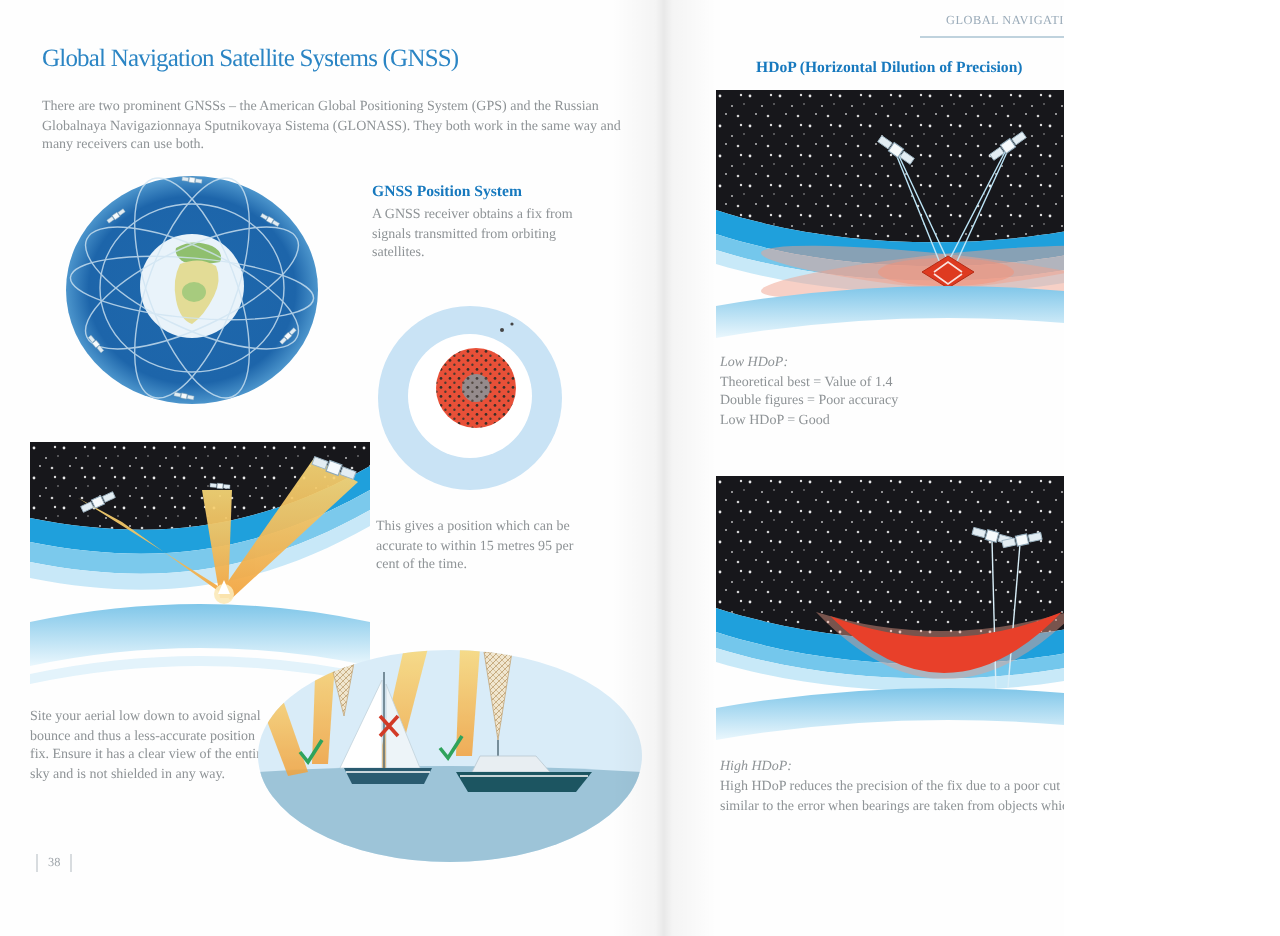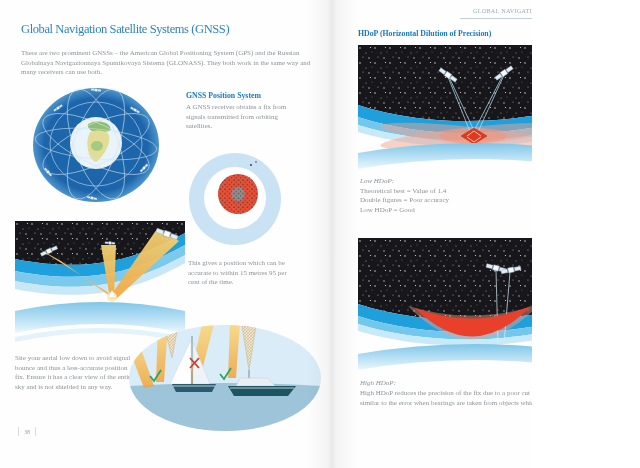--- a/index.html
+++ b/index.html
@@ -12,21 +12,21 @@
   .intro{left:21px;top:42px;width:292px;font-size:7px;line-height:9.7px;color:#8E9396;}
   .subhead{font-size:7.8px;font-weight:bold;color:#1779BE;}
   .posfix-head{left:186px;top:85px;width:130px;}
   .posfix-body{left:186px;top:96px;width:106px;}
   .cap{font-size:7px;line-height:9.6px;color:#8E9396;}
   .accuracy{left:188px;top:252px;width:108px;}
   .aerial{left:15px;top:347px;width:120px;}
   .running-header{left:340px;top:7px;width:292px;text-align:right;font-size:6.2px;
                   letter-spacing:0.25px;color:#9AABB9;}
   .header-rule{left:460px;top:18px;width:172px;height:1px;background:#BFD2DD;}
-  .hdop-head{left:358px;top:23px;width:250px;}
+  .hdop-head{left:378px;top:23px;width:250px;}
   .lowtext{left:360px;top:177px;width:200px;}
   .hightext-label{left:360px;top:379px;width:200px;}
   .hightext-body{left:360px;top:389px;width:244px;}
   .ital{font-style:italic;}
   .cap-line{display:block;}
   .pageno{top:427px;font-size:6.2px;color:#A0A6AB;border-left:1px solid #D8DCDF;
           border-right:1px solid #D8DCDF;padding:1px 5px;}
   .pageno-left{left:18px;}
   .pageno-right{left:594px;}
   .gutter{left:306px;top:0;width:52px;height:468px;

